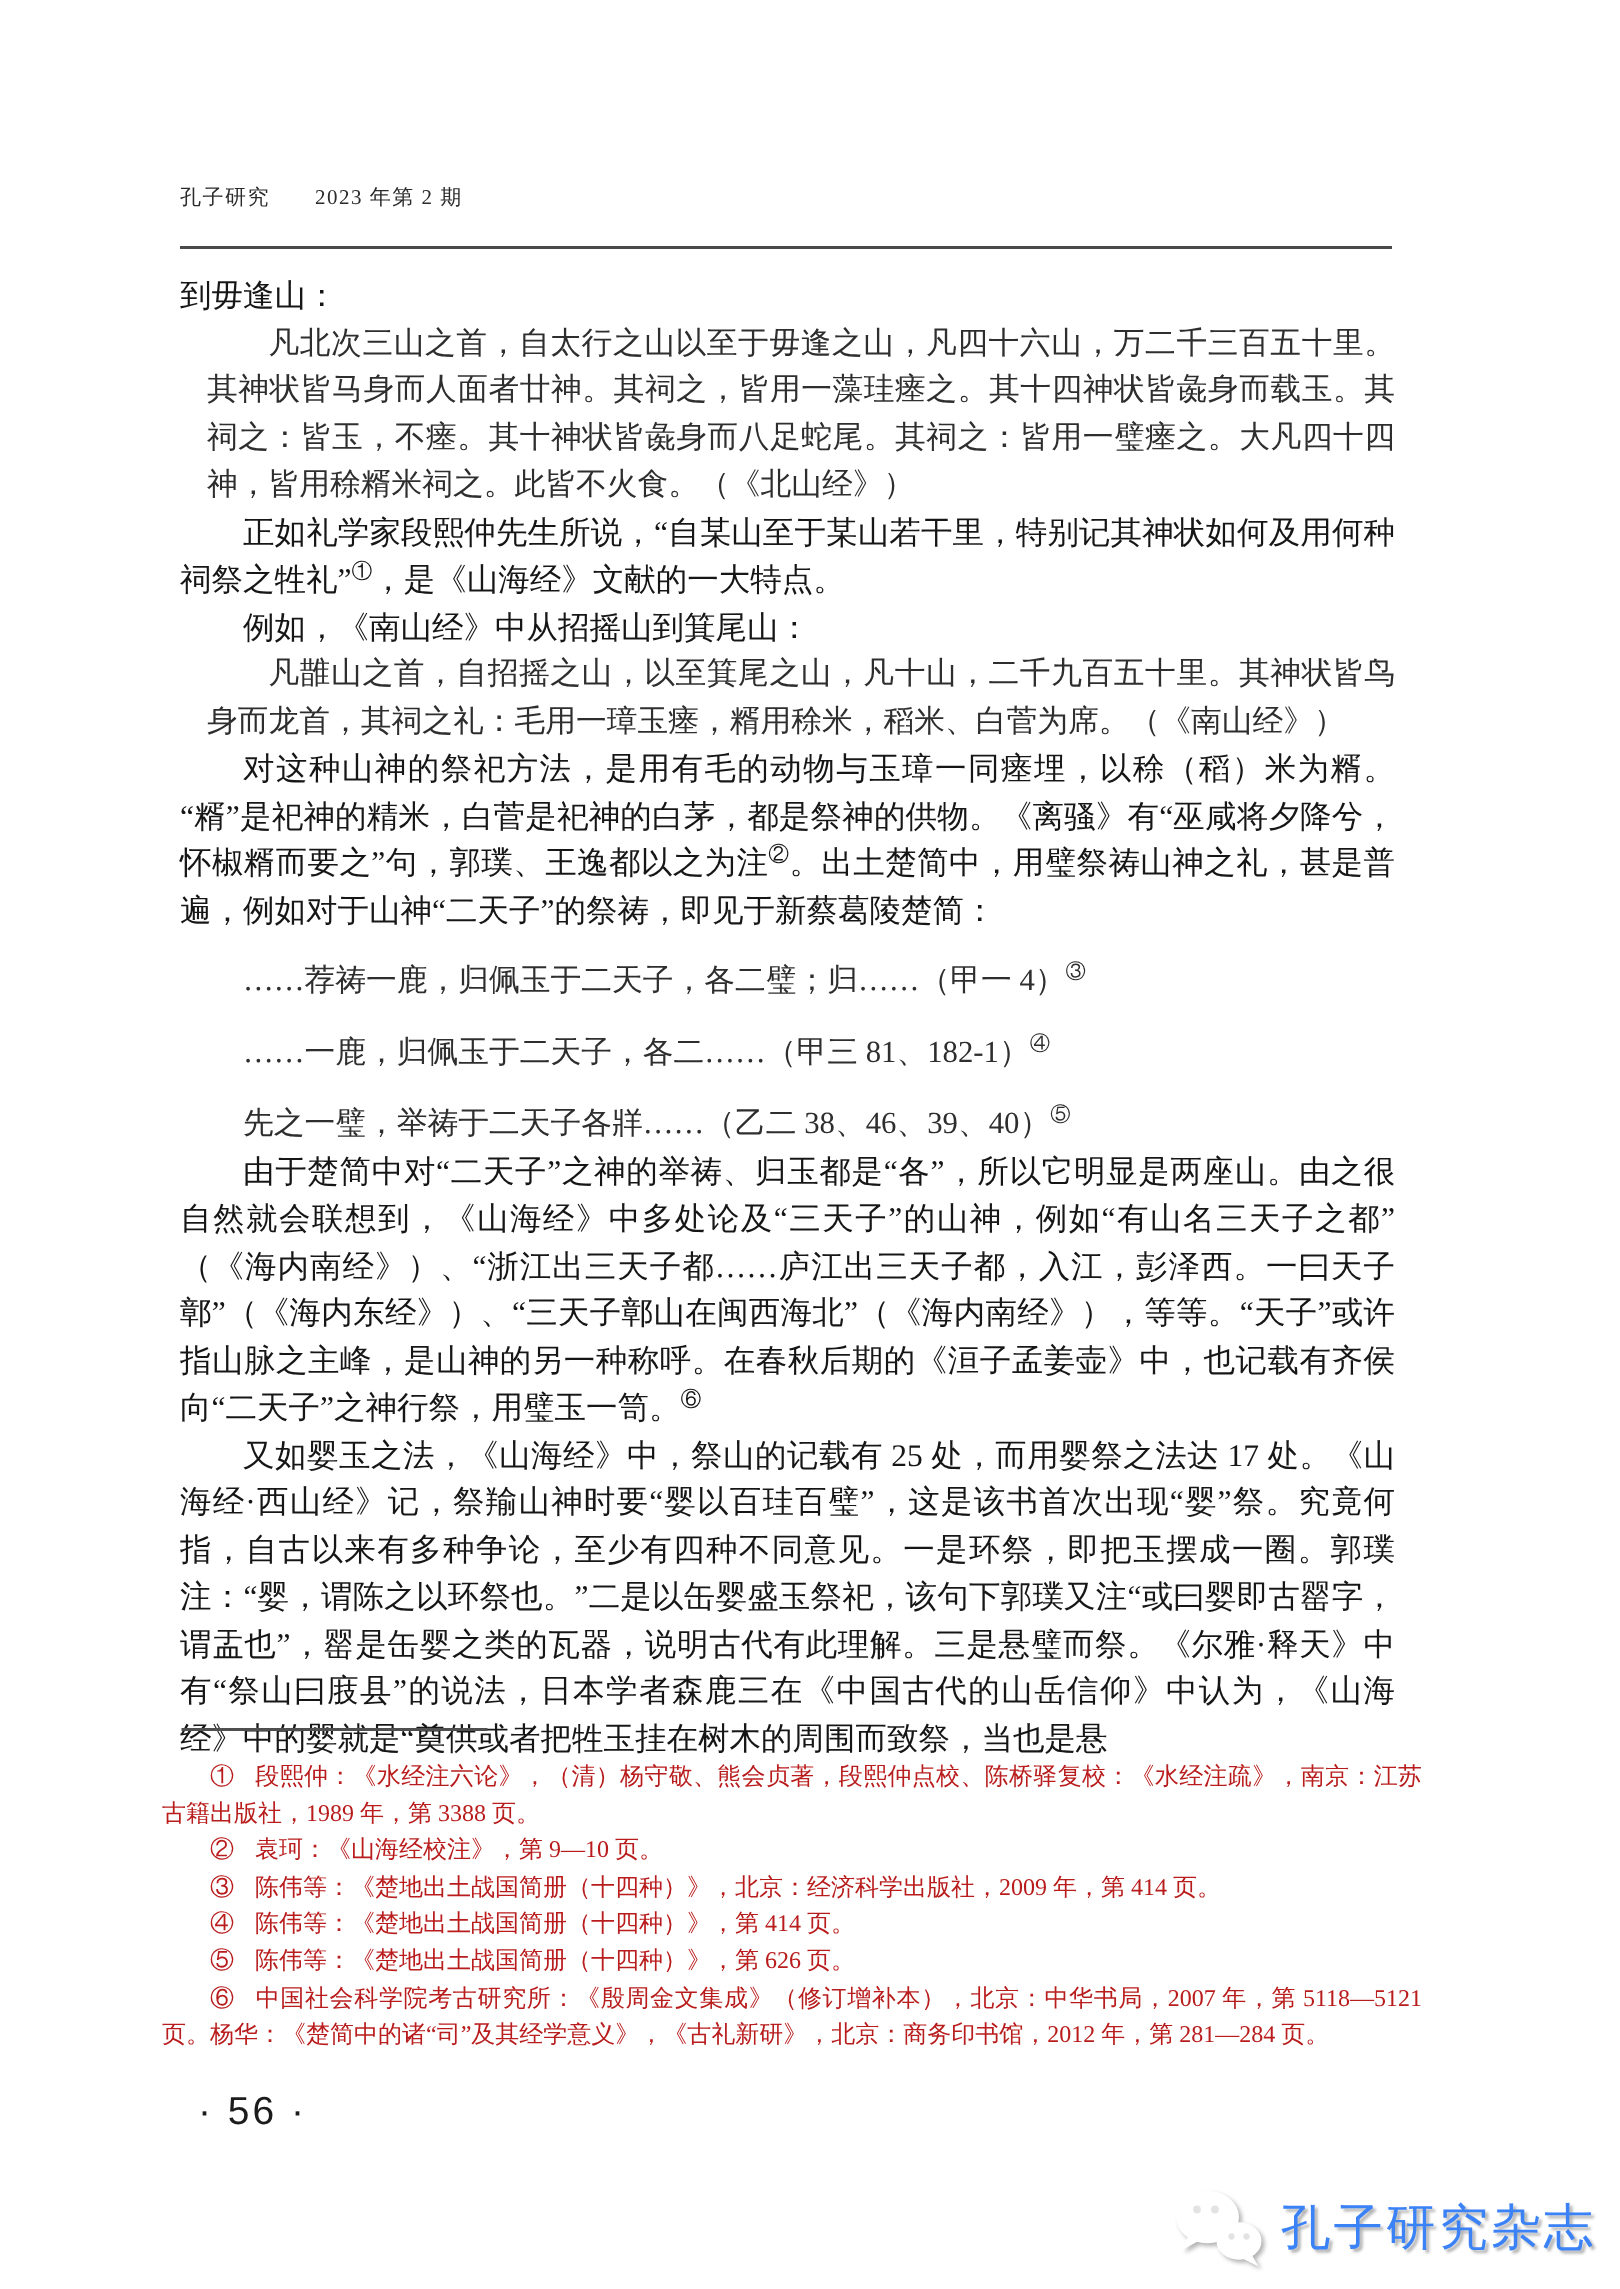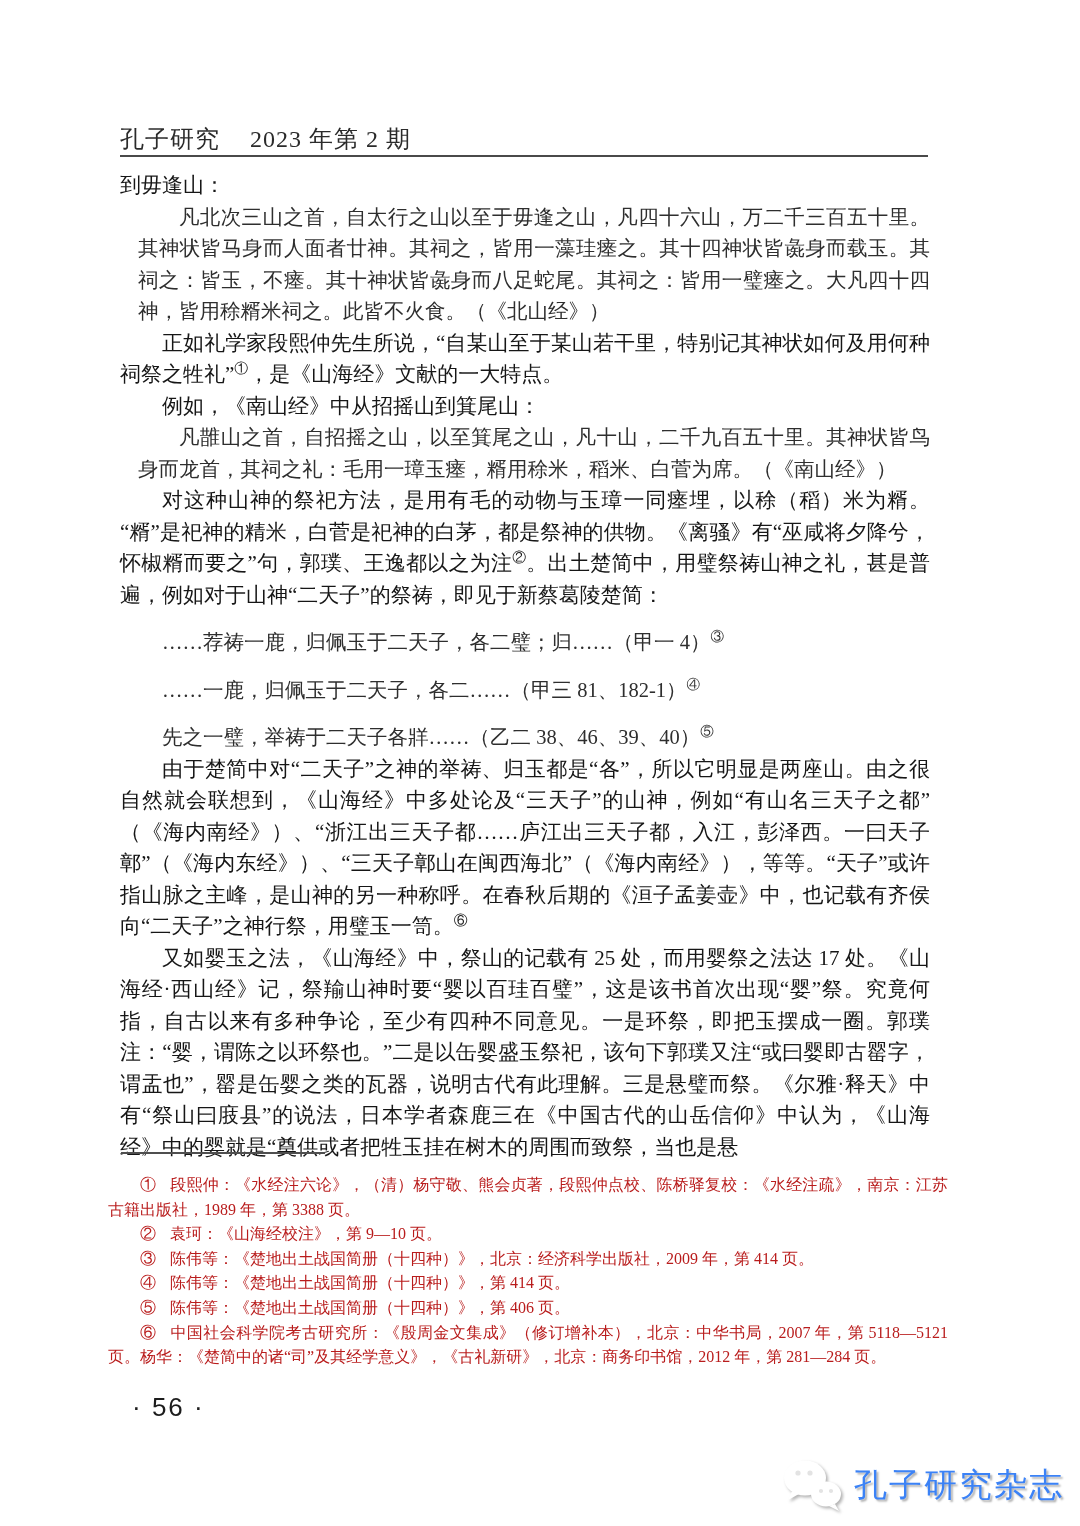--- a/index.html
+++ b/index.html
@@ -7,29 +7,29 @@
     position:relative;
     width:1080px;height:1526px;
     background:#ffffff;
     overflow:hidden;
     font-family:"Liberation Serif","DejaVu Serif",serif;
     color:#161616;
   }
   
   .running-head{
     position:absolute;left:120px;top:123px;width:808px;
-    font-size:24px;color:#2b2b2b;
-    padding-bottom:0;
+    font-size:14px;color:#2b2b2b;
+    padding-bottom:23px;
     border-bottom:2px solid #4a4a4a;
     letter-spacing:1px;
   }
   .running-head .issue{margin-left:30px;}
   
   .content{
-    position:absolute;left:120px;top:170px;width:810px;
+    position:absolute;left:120px;top:182px;width:810px;
     font-size:21px;line-height:31.5px;
     text-align:justify;text-justify:inter-ideograph;
   }
   .para{text-indent:2em;margin:0;}
   .para.noindent{text-indent:0;}
   .bquote{
     margin:0 0 0 18px;text-indent:2em;
     font-size:20.5px;color:#2e2e2e;
     line-height:31.5px;
   }
@@ -106,21 +106,21 @@
     <p class="fn">
       <span class="fn-marker">②</span><span>袁珂：《山海经校注》，第 9—10 页。</span>
     </p>
     <p class="fn">
       <span class="fn-marker">③</span><span>陈伟等：《楚地出土战国简册（十四种）》，北京：经济科学出版社，2009 年，第 414 页。</span>
     </p>
     <p class="fn">
       <span class="fn-marker">④</span><span>陈伟等：《楚地出土战国简册（十四种）》，第 414 页。</span>
     </p>
     <p class="fn">
-      <span class="fn-marker">⑤</span><span>陈伟等：《楚地出土战国简册（十四种）》，第 406 页。</span>
+      <span class="fn-marker">⑤</span><span>陈伟等：《楚地出土战国简册（十四种）》，第 626 页。</span>
     </p>
     <p class="fn">
       <span class="fn-marker">⑥</span><span>中国社会科学院考古研究所：《殷周金文集成》（修订增补本），北京：中华书局，2007 年，第 5118—5121 页。杨华：《楚简中的诸“司”及其经学意义》，《古礼新研》，北京：商务印书馆，2012 年，第 281—284 页。</span>
     </p>
   </div>
 
   <div class="page-number">· 56 ·</div>
 
   <div class="watermark">
     <svg class="wm-icon" viewBox="0 0 66 54" xmlns="http://www.w3.org/2000/svg">

